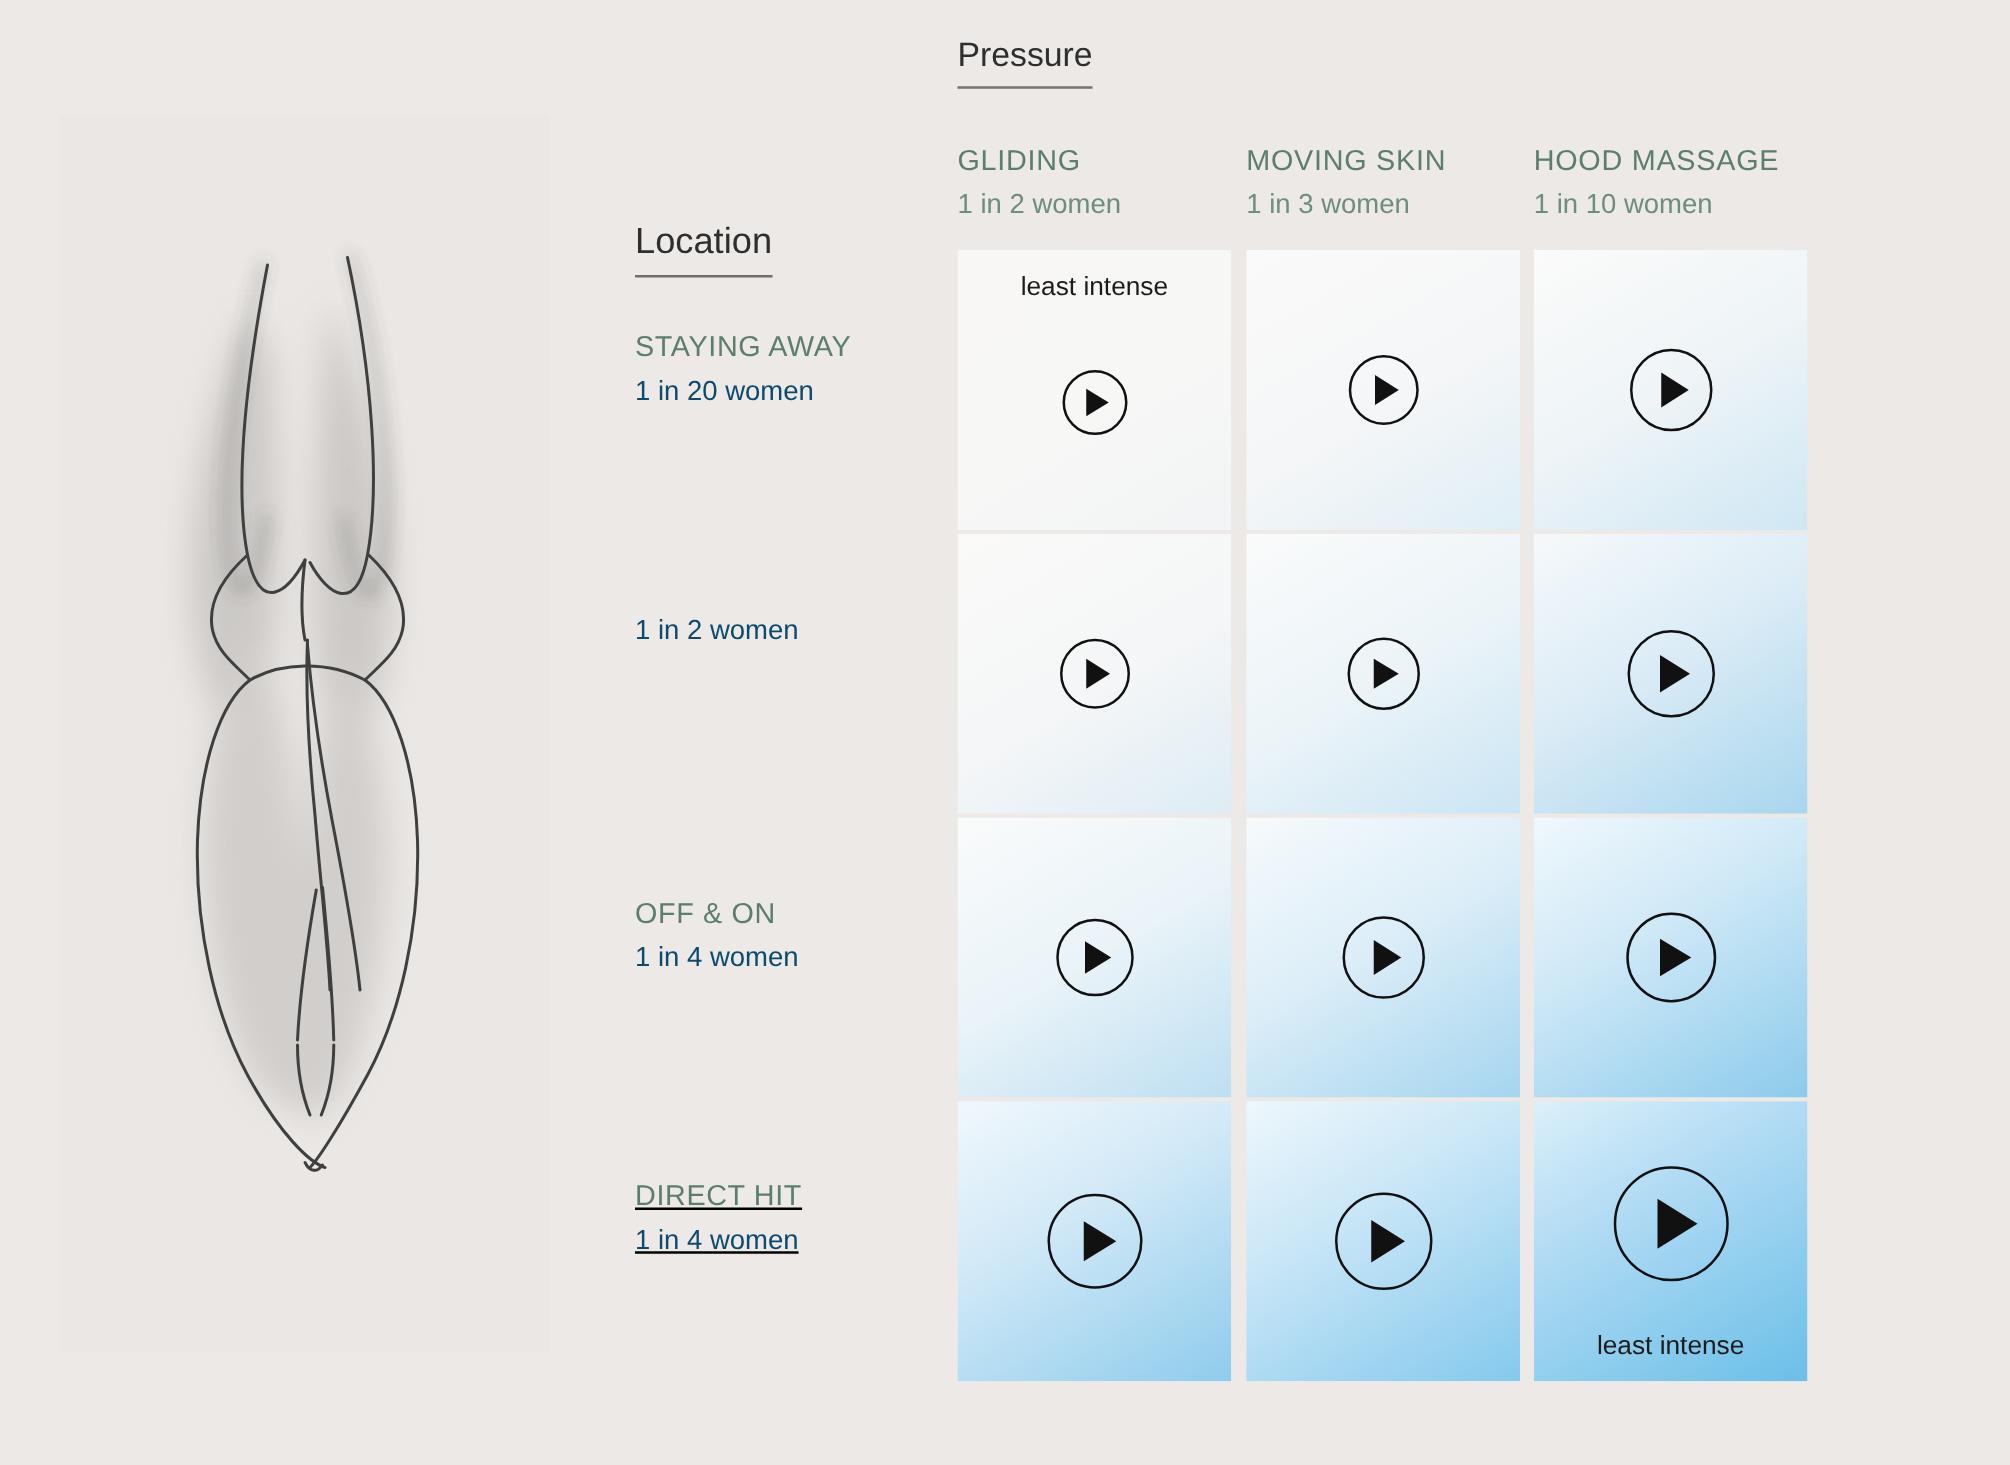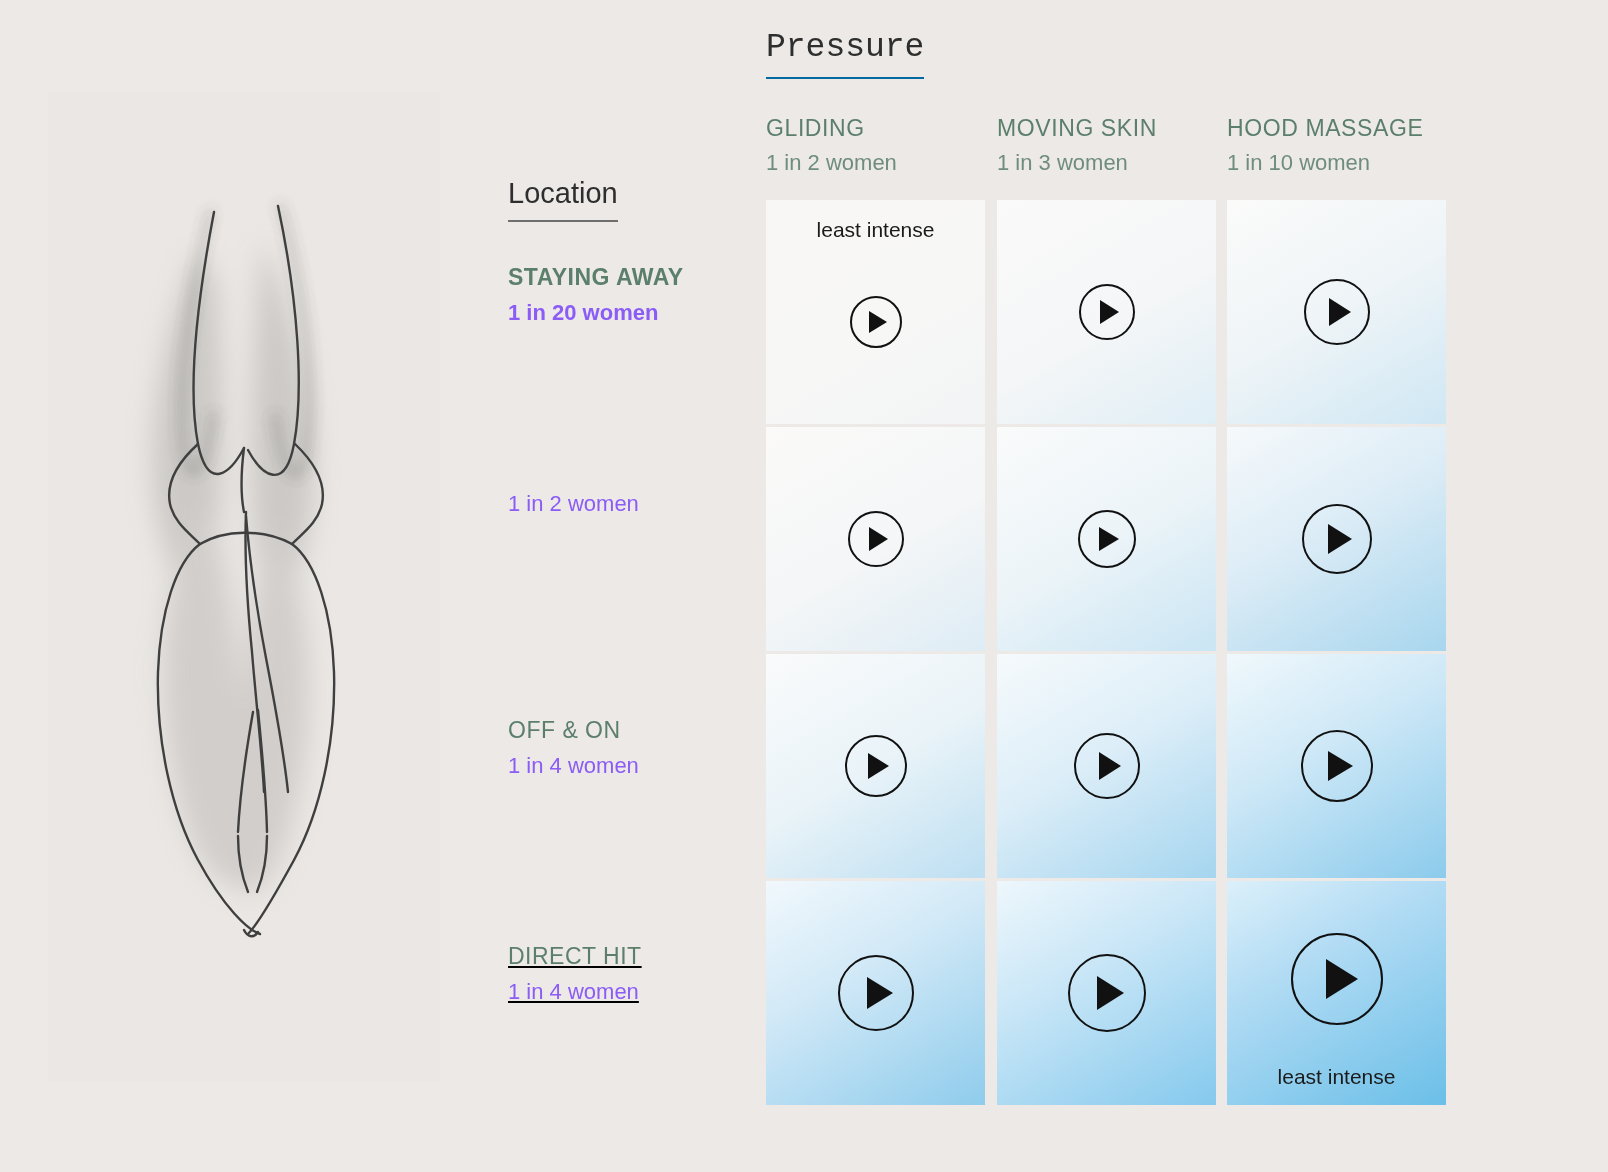--- a/index.html
+++ b/index.html
@@ -51,36 +51,35 @@
     width: 245px;
   }
   .location-name {
     font-size: 23px;
     letter-spacing: 0.5px;
     color: #5c7f6b;
     line-height: 1.5;
   }
   .location-stat {
     font-size: 22px;
-    color: #8b5cf6;
+    color: #0c4a6e;
     line-height: 1.5;
     margin-top: 1px;
   }
 
   
   #pressure-heading {
     position: absolute;
     left: 766px;
     top: 28px;
-    font-size: 33px;
+    font-size: 27px;
     color: #2e2e2e;
     padding-bottom: 9px;
-    border-bottom: 2px solid #0369a1;
+    border-bottom: 2px solid #737373;
     line-height: 1.2;
-    font-family: Liberation Mono, monospace;
   }
   .pressure-col-head {
     position: absolute;
     top: 112px;
   }
   .pressure-name {
     font-size: 23px;
     letter-spacing: 0.6px;
     color: #5c7f6b;
     line-height: 1.45;
@@ -182,21 +181,21 @@
       <path d="M190 744 C190 770 196 790 200 800"></path>
       <path d="M219 744 C219 770 213 790 209 800"></path>
     </g>
   </svg>
 </div>
 
 <div id="location-column">
   <div id="location-heading">Location</div>
 </div>
 
-<div class="location-row" style="left:508px; top:260px;font-weight:bold;">
+<div class="location-row" style="left:508px; top:260px;">
   <div class="location-name">STAYING AWAY</div>
   <div class="location-stat">1 in 20 women</div>
 </div>
 <div class="location-row" style="left:508px; top:486px;">
   <div class="location-stat">1 in 2 women</div>
 </div>
 <div class="location-row" style="left:508px; top:713px;">
   <div class="location-name">OFF &amp; ON</div>
   <div class="location-stat">1 in 4 women</div>
 </div>

